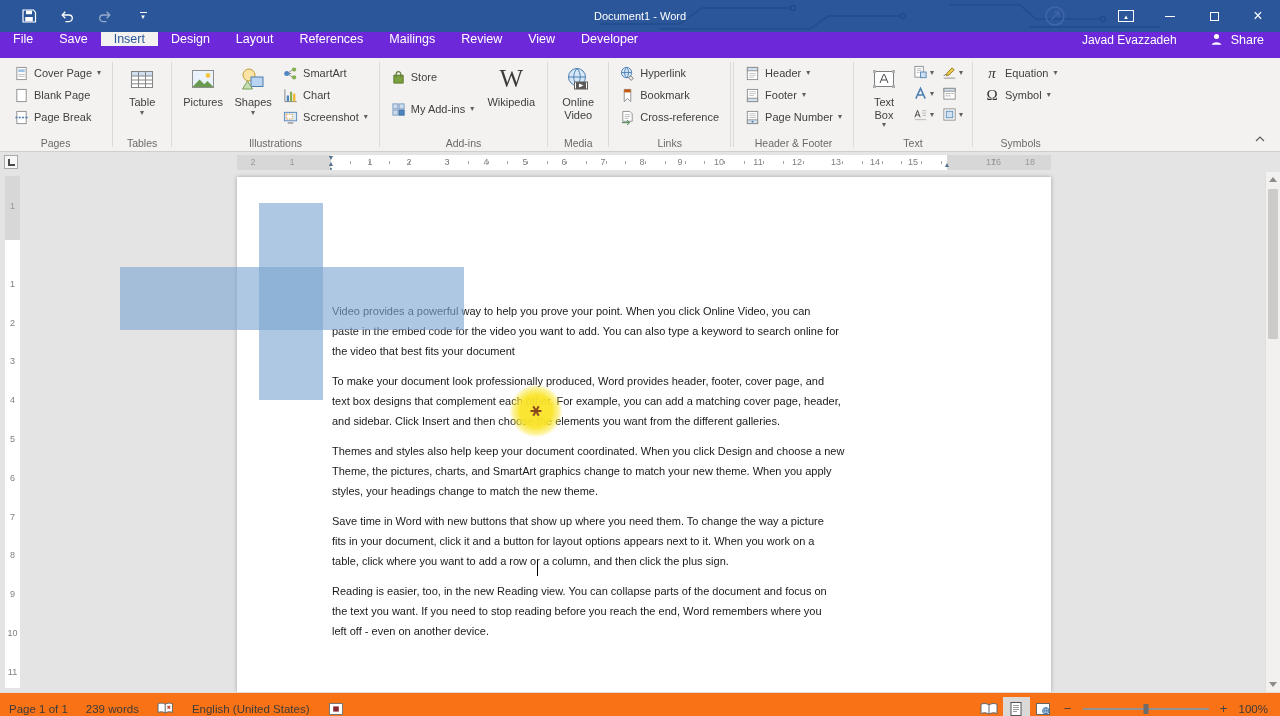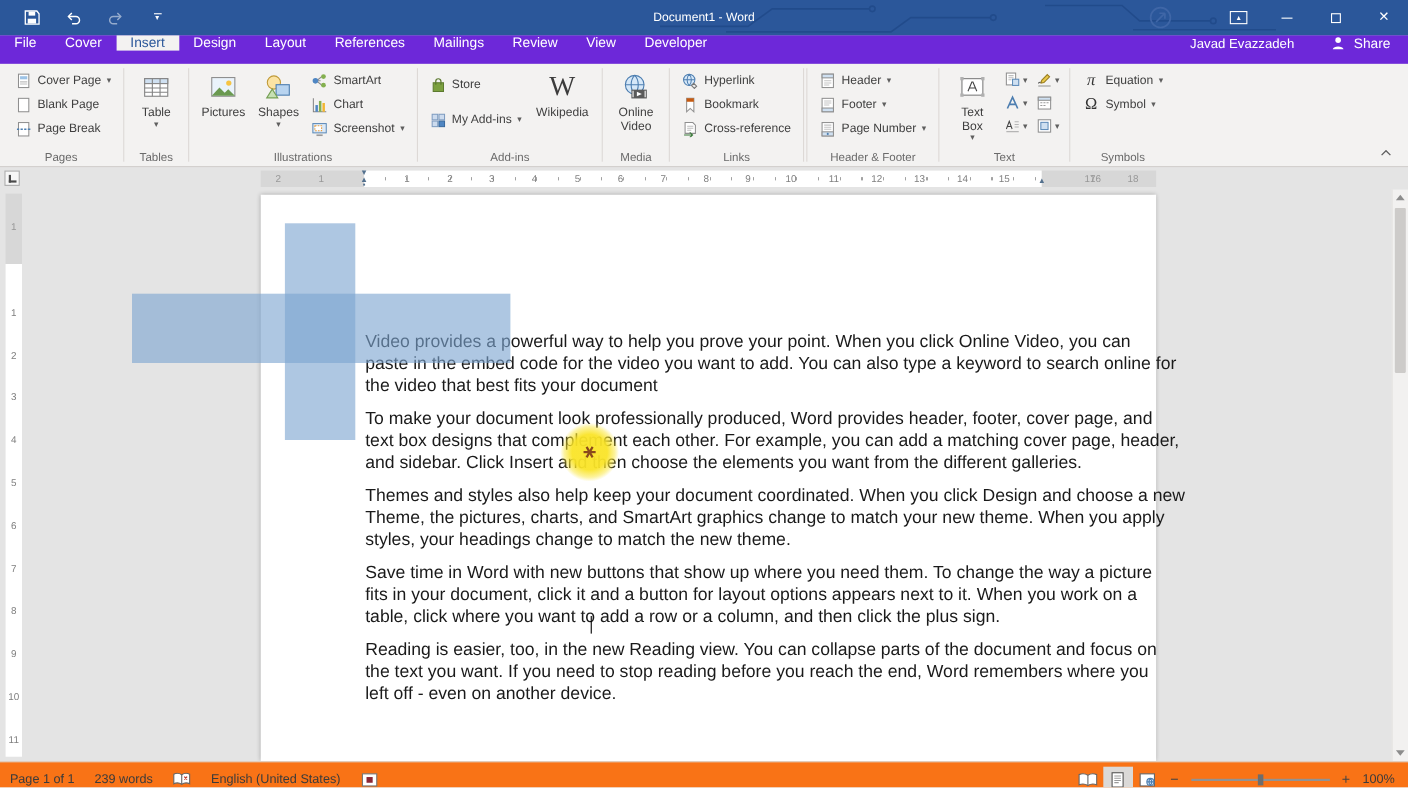--- a/index.html
+++ b/index.html
@@ -64,21 +64,21 @@
   .hruler .num.dim{color:#989898}
   .marker{position:absolute;font-size:7px;color:#54718e;line-height:7px}
 
   
   .docarea{position:relative;height:520px;background:#e4e4e4;overflow:hidden;z-index:1}
   .vruler{position:absolute;left:5px;top:4px;width:15px;height:512px;background:#d7d7d7}
   .vruler .active-seg{position:absolute;top:64px;bottom:0;left:0;right:0;background:#fff}
   .vruler .num{position:absolute;left:50%;transform:translateX(-50%);font-size:9px;color:#7f7f7f}
   .vruler .num.dim{color:#989898}
   .page{position:absolute;left:237px;top:5px;width:814px;height:515px;background:#fff;box-shadow:0 0 4px rgba(0,0,0,.28)}
-  .doctext{position:absolute;left:95px;top:64px;width:642px;font-size:16px;line-height:20px;color:#1a1a1a;white-space:pre}
+  .doctext{position:absolute;left:95px;top:64px;width:642px;font-size:11px;line-height:20px;color:#1a1a1a;white-space:pre}
   .para{margin-bottom:10px}
   .text-caret{position:absolute;left:300px;top:383px;width:1px;height:16px;background:#000}
   .cross-v{position:absolute;left:259px;top:31px;width:64px;height:197px;background:rgba(124,164,208,.62)}
   .cross-h{position:absolute;left:120px;top:95px;width:344px;height:63px;background:rgba(124,164,208,.62)}
   .clickfx{position:absolute;left:509px;top:212px;width:54px;height:54px;border-radius:50%;
     background:radial-gradient(circle,rgba(250,228,40,.95) 0 42%,rgba(250,228,40,.45) 60%,rgba(250,228,40,0) 70%)}
   .clickfx .star{position:absolute;left:50%;top:50%;width:11px;height:2px;background:#8a4a1c}
   .clickfx .s0{transform:translate(-50%,-50%) rotate(0deg)}
   .clickfx .s1{transform:translate(-50%,-50%) rotate(60deg)}
   .clickfx .s2{transform:translate(-50%,-50%) rotate(120deg)}
@@ -350,21 +350,21 @@
           <span style="font-size:16px;line-height:16px">×</span>
         </div>
     </div>
   </div>
 
   <div class="tabrow">
     <div class="tabs">
 
         <div class="tab">File</div>
 
-        <div class="tab">Cover</div>
+        <div class="tab">Save</div>
 
         <div class="tab active">Insert</div>
 
         <div class="tab">Design</div>
 
         <div class="tab">Layout</div>
 
         <div class="tab">References</div>
 
         <div class="tab">Mailings</div>

